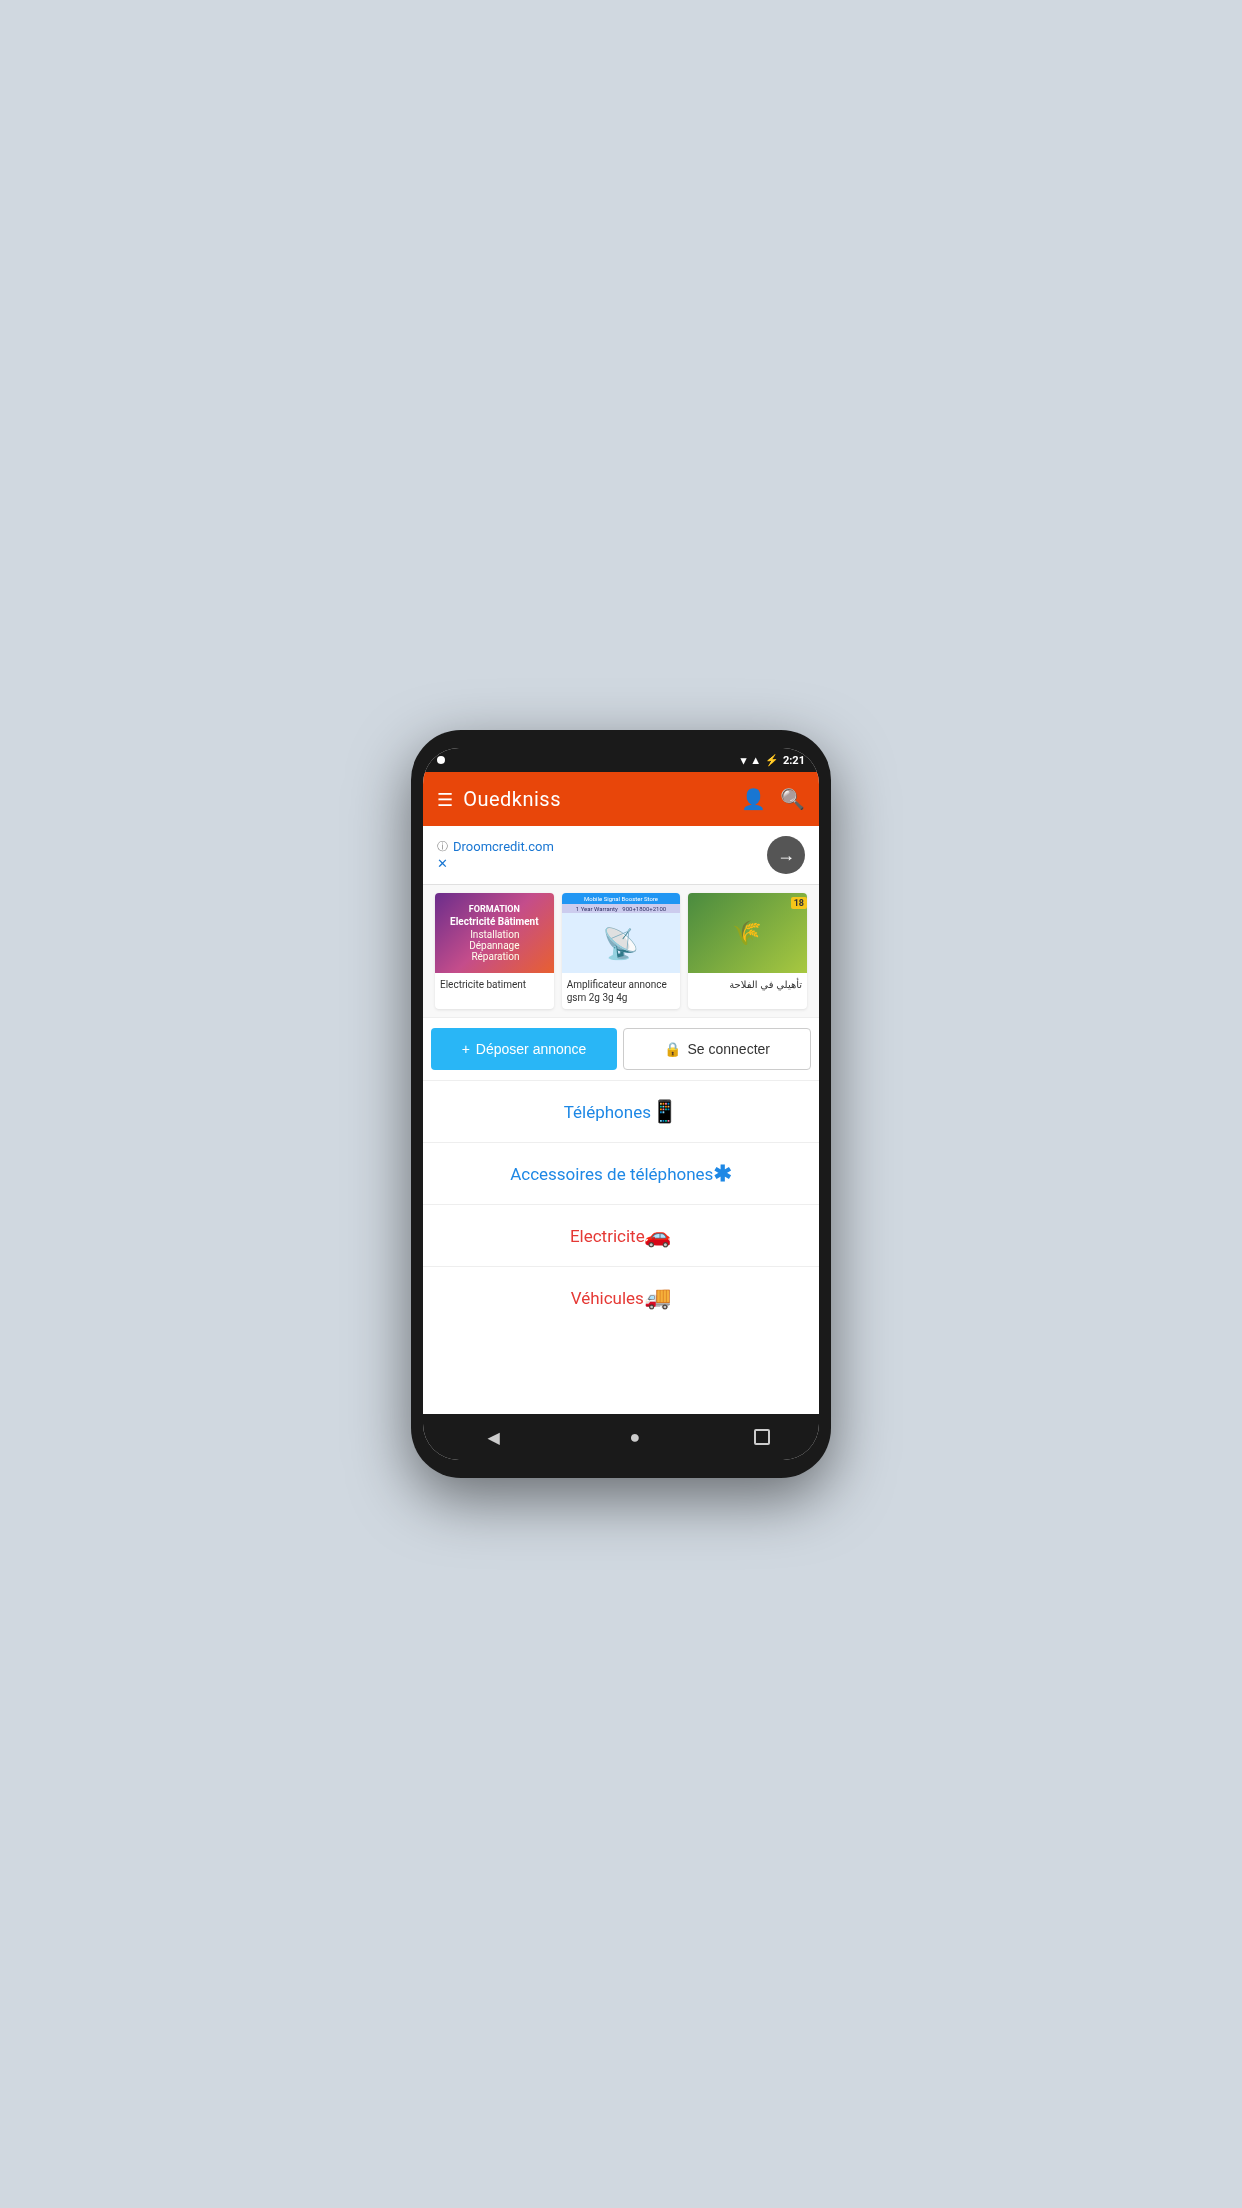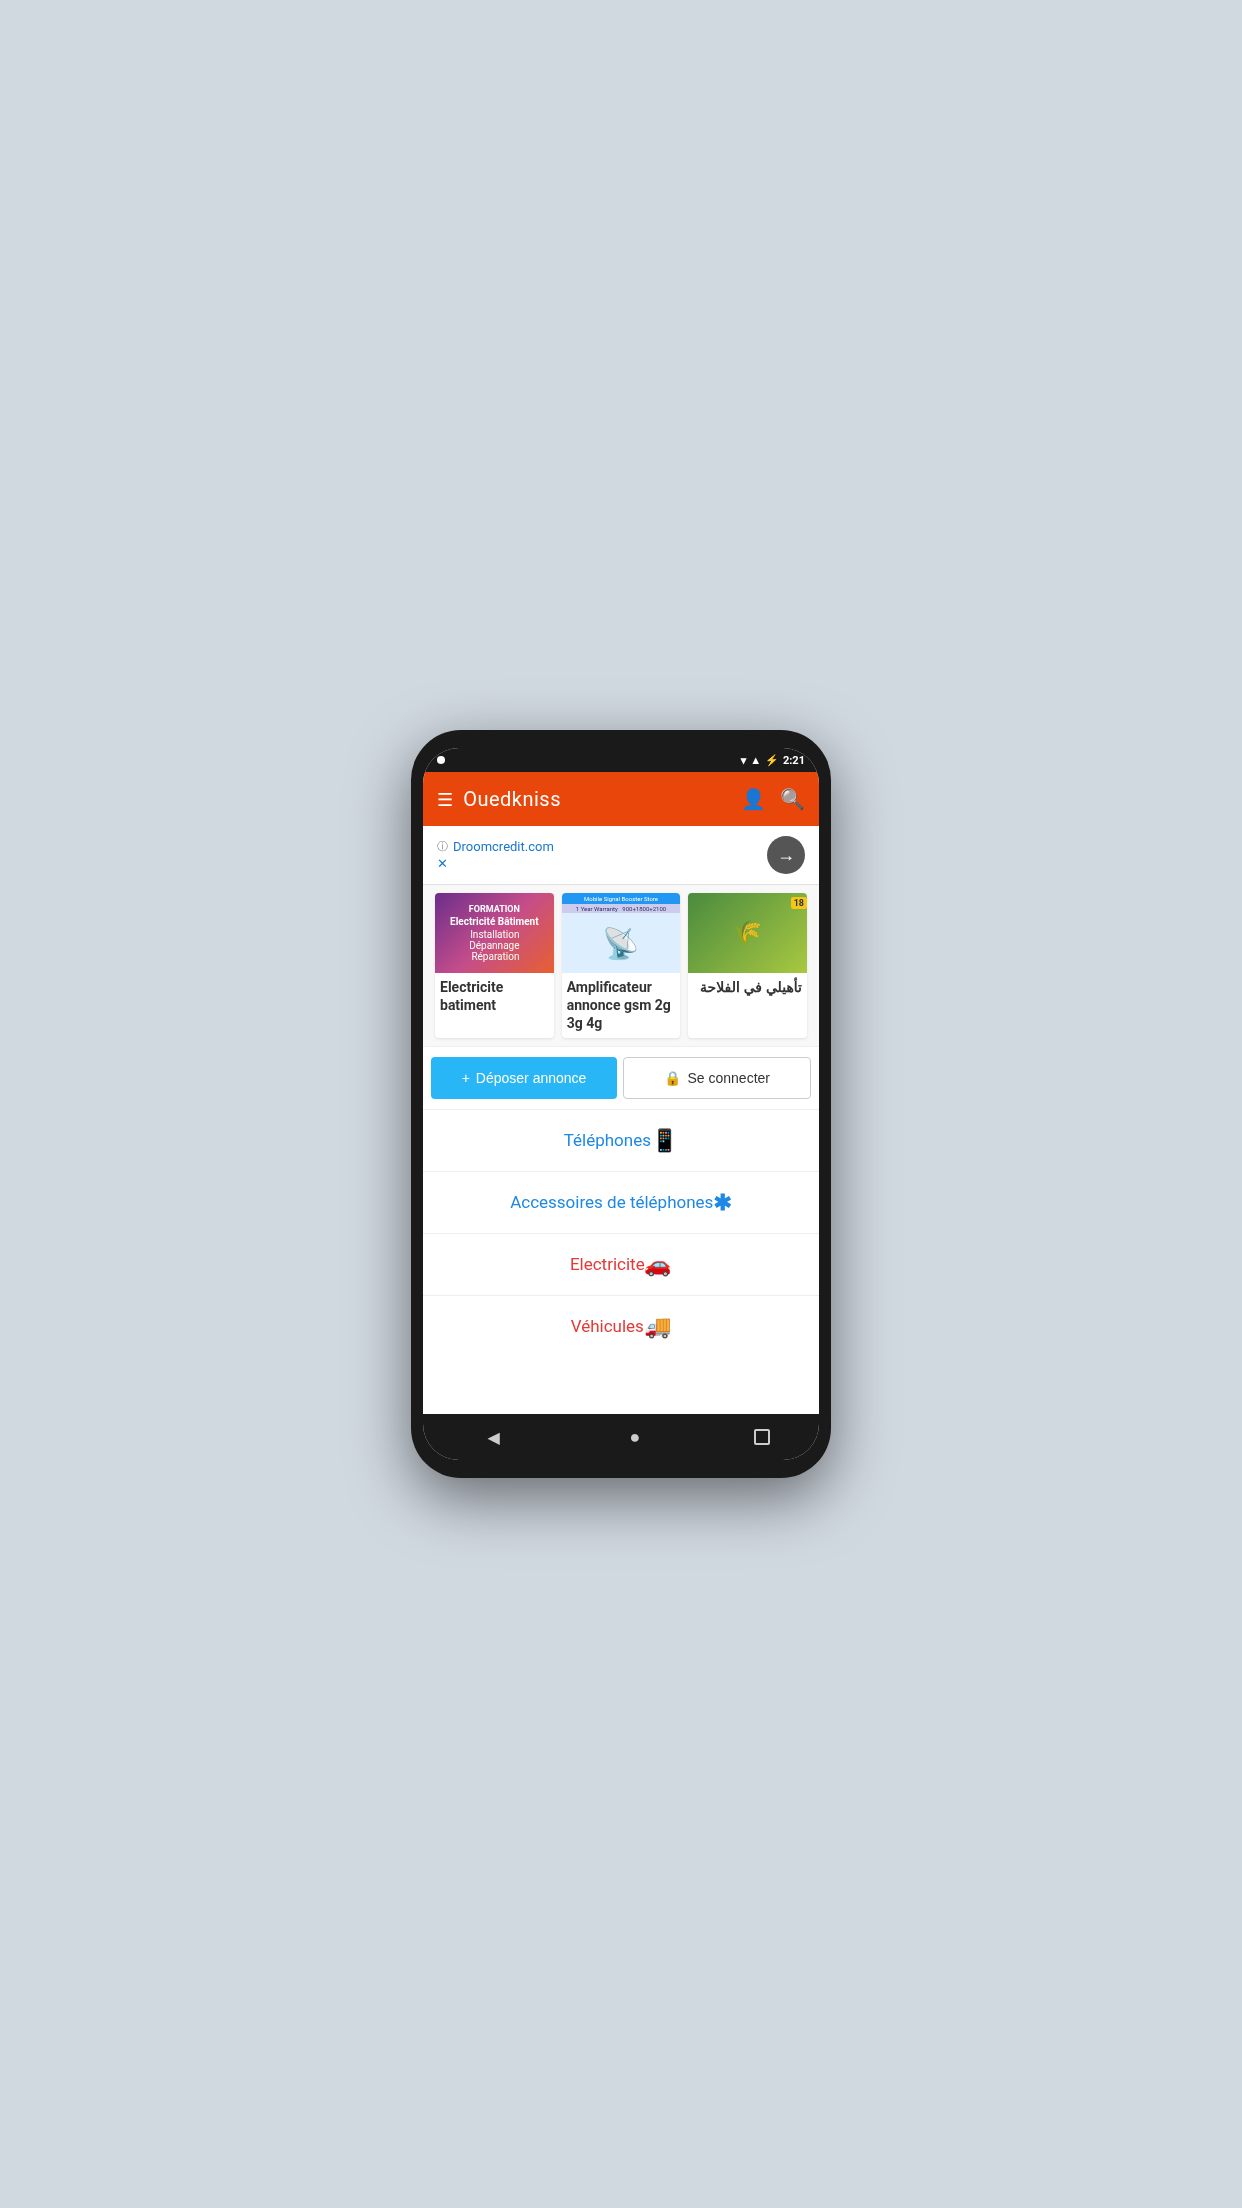--- a/index.html
+++ b/index.html
@@ -241,24 +241,23 @@
     }
 
     .formation-items {
       font-size: 10px;
       color: #ffe;
       text-align: right;
     }
 
     .product-label {
       padding: 5px 5px;
-      font-size: 14px;
+      font-size: 10px;
       color: #333;
       line-height: 1.3;
-      font-weight: bold;
     }
 
     .badge-18 {
       position: absolute;
       top: 4px;
       right: 0;
       background: #f5c518;
       color: #333;
       font-size: 9px;
       font-weight: bold;

